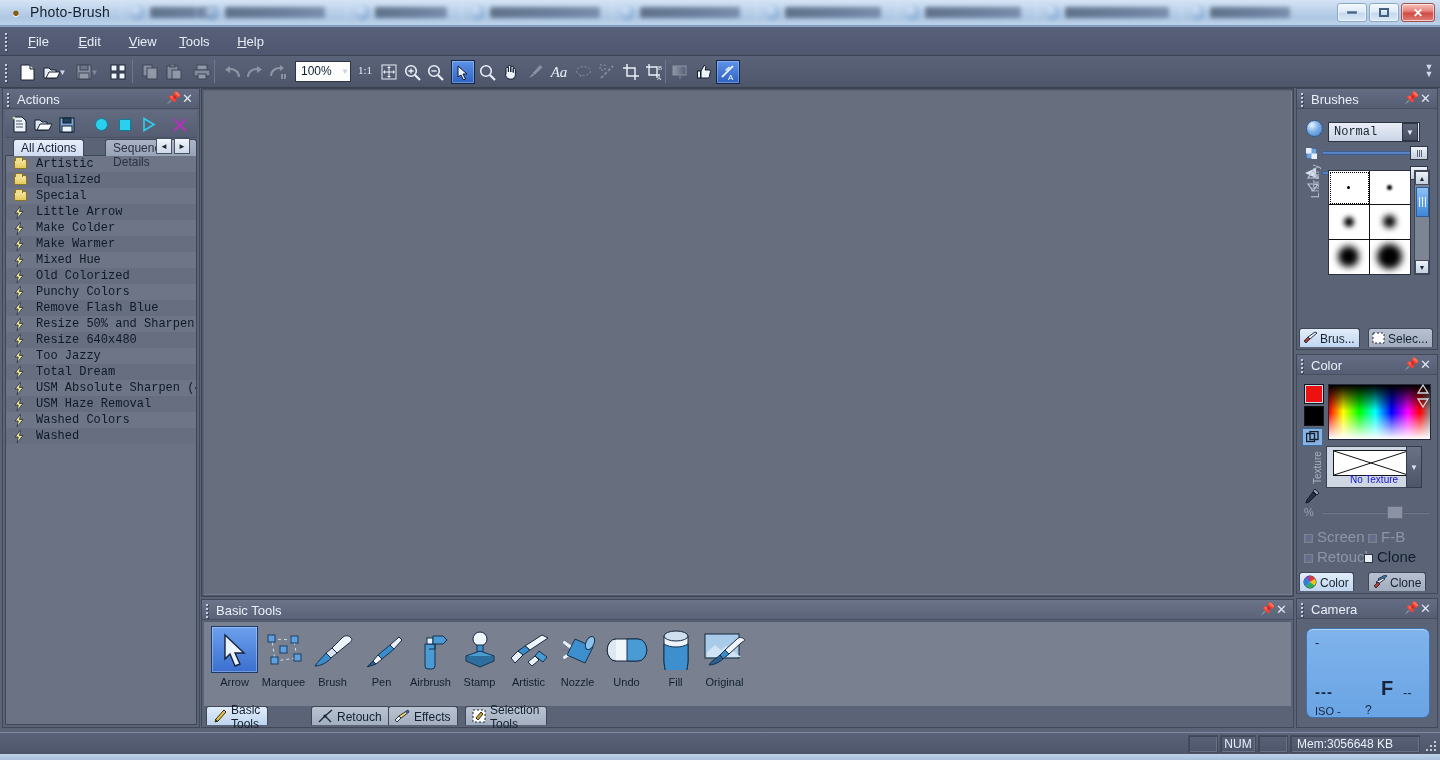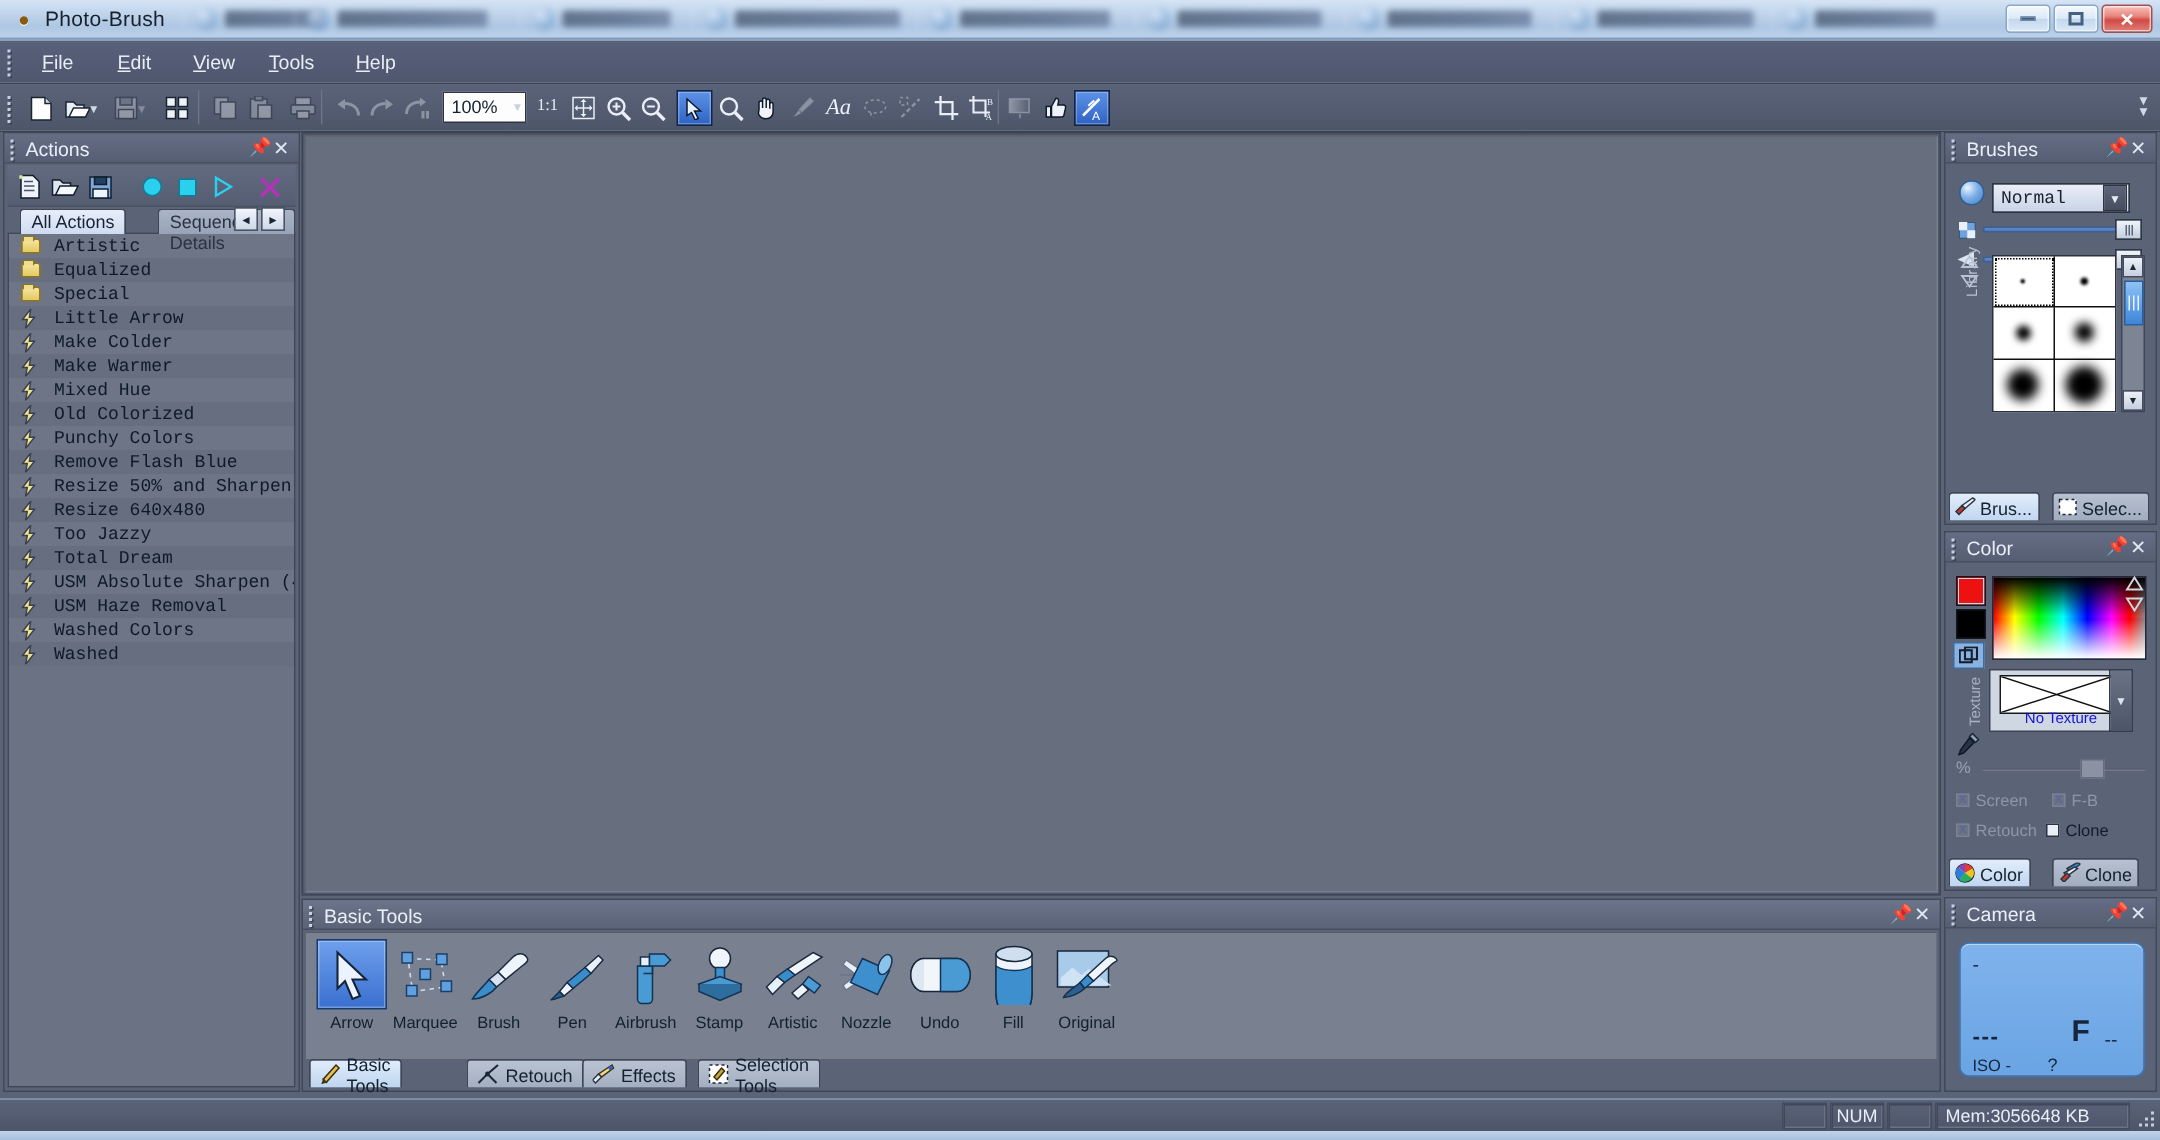--- a/index.html
+++ b/index.html
@@ -390,21 +390,21 @@
     position:absolute; left:14px; top:108px; color:#a8b2c2; font-size:10px;
     transform: rotate(-90deg); transform-origin: left top;
   }
   #eyedrop { position:absolute; left:6px; top:112px; width:16px; height:16px; }
   #pct-row { position:absolute; left:6px; top:130px; right:6px; height:14px; }
   #pct-row .lbl { position:absolute; left:0; top:0; color:#9aa3b4; font-size:11px; }
   #pct-track { position:absolute; left:18px; right:0; top:6px; height:2px;
     background:#6f7789; border-top:1px solid #555d6e; }
   #pct-thumb { position:absolute; left:66%; top:0; width:16px; height:13px;
     background:#8a92a3; border:1px solid #656d7e; }
-  .chk-row { position:absolute; height:14px; font-size:11px; color:#8d96a7; }
+  .chk-row { position:absolute; height:14px; font-size:15px; color:#8d96a7; }
   .chk {
     display:inline-block; width:9px; height:9px; margin-right:4px;
     vertical-align:-1px; border:1px solid #7a8294; background:#6b7385;
     position:relative;
   }
   .chk.x::after {
     content:'x'; position:absolute; left:0; right:0; top:-3px;
     font-size:10px; color:#5565a0; text-align:center;
   }
   .chk.on { border:1px solid #2b3240; background:#e9eef7; }

